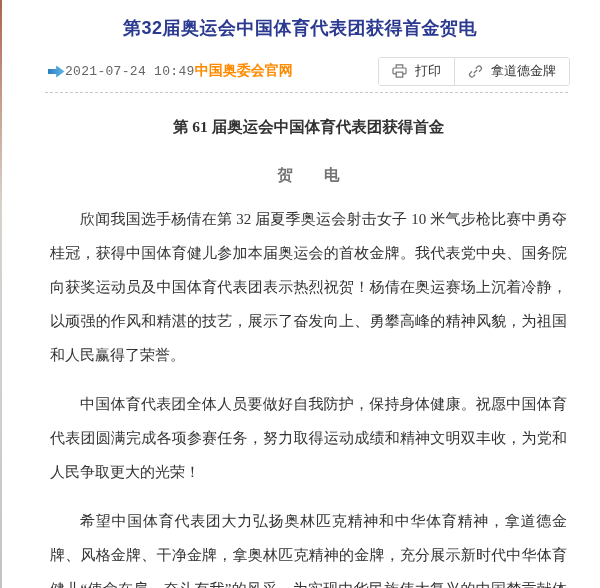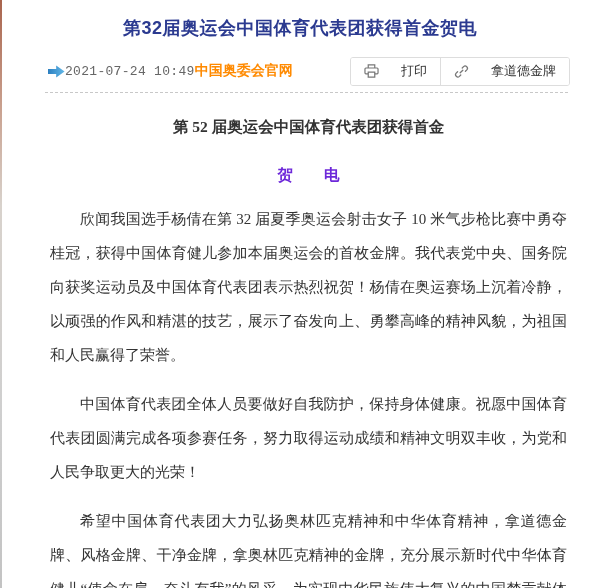--- a/index.html
+++ b/index.html
@@ -42,21 +42,21 @@
     font-size: 14px; color: #ff8a00; font-weight: 600;
     text-decoration: none; cursor: pointer;
   }
 
   .btn-group {
     display: inline-flex; align-items: stretch;
     border: 1px solid #dddddd; border-radius: 3px;
     background: #ffffff; height: 29px; overflow: hidden;
   }
   .btn {
-    display: inline-flex; align-items: center; gap: 22px;
+    display: inline-flex; align-items: center; gap: 8px;
     padding: 0 13px;
     background: #ffffff; border: none; cursor: pointer;
     font-family: "Liberation Sans", "DejaVu Sans", sans-serif;
     font-size: 13px; color: #333333;
   }
   .btn-divider { width: 1px; background: #dddddd; }
   .btn .icon { display: inline-flex; align-items: center; }
 
   .dashed-sep {
     margin: 6px 32px 0 45px;
@@ -67,21 +67,21 @@
   .article { padding: 0 33px 0 50px; }
   .article-heading {
     margin-top: 22px;
     text-align: center;
     font-size: 15.5px; font-weight: 700; color: #333333;
     line-height: 24px;
   }
   .article-subheading {
     margin-top: 24px;
     text-align: center;
-    font-size: 15.5px; font-weight: 700; color: #6d28d9;
+    font-size: 15.5px; font-weight: 700; color: #737373;
     line-height: 24px;
   }
   .salutation {
     margin-top: 20px;
     font-size: 15px; line-height: 24px; color: #333333;
   }
   .body-para {
     margin-top: 15px;
     font-size: 15px; line-height: 34px; color: #333333;
     text-indent: 2em;
@@ -140,21 +140,21 @@
           </svg>
         </span>
         <span>拿道德金牌</span>
       </button>
     </div>
   </div>
 
   <div class="dashed-sep"></div>
 
   <div class="article">
-    <div class="article-heading">第 52 届奥运会中国体育代表团获得首金</div>
+    <div class="article-heading">第 61 届奥运会中国体育代表团获得首金</div>
     <div class="article-subheading">贺　　电</div>
 
 
     <p class="body-para">欣闻我国选手杨倩在第 32 届夏季奥运会射击女子 10 米气步枪比赛中勇夺桂冠，获得中国体育健儿参加本届奥运会的首枚金牌。我代表党中央、国务院向获奖运动员及中国体育代表团表示热烈祝贺！杨倩在奥运赛场上沉着冷静，以顽强的作风和精湛的技艺，展示了奋发向上、勇攀高峰的精神风貌，为祖国和人民赢得了荣誉。</p>
     <p class="body-para">中国体育代表团全体人员要做好自我防护，保持身体健康。祝愿中国体育代表团圆满完成各项参赛任务，努力取得运动成绩和精神文明双丰收，为党和人民争取更大的光荣！</p>
     <p class="body-para">希望中国体育代表团大力弘扬奥林匹克精神和中华体育精神，拿道德金牌、风格金牌、干净金牌，拿奥林匹克精神的金牌，充分展示新时代中华体育健儿“使命在肩、奋斗有我”的风采，为实现中华民族伟大复兴的中国梦贡献体育力量。</p>
 
     <div class="signature">孙春兰</div>
 
   </div>

